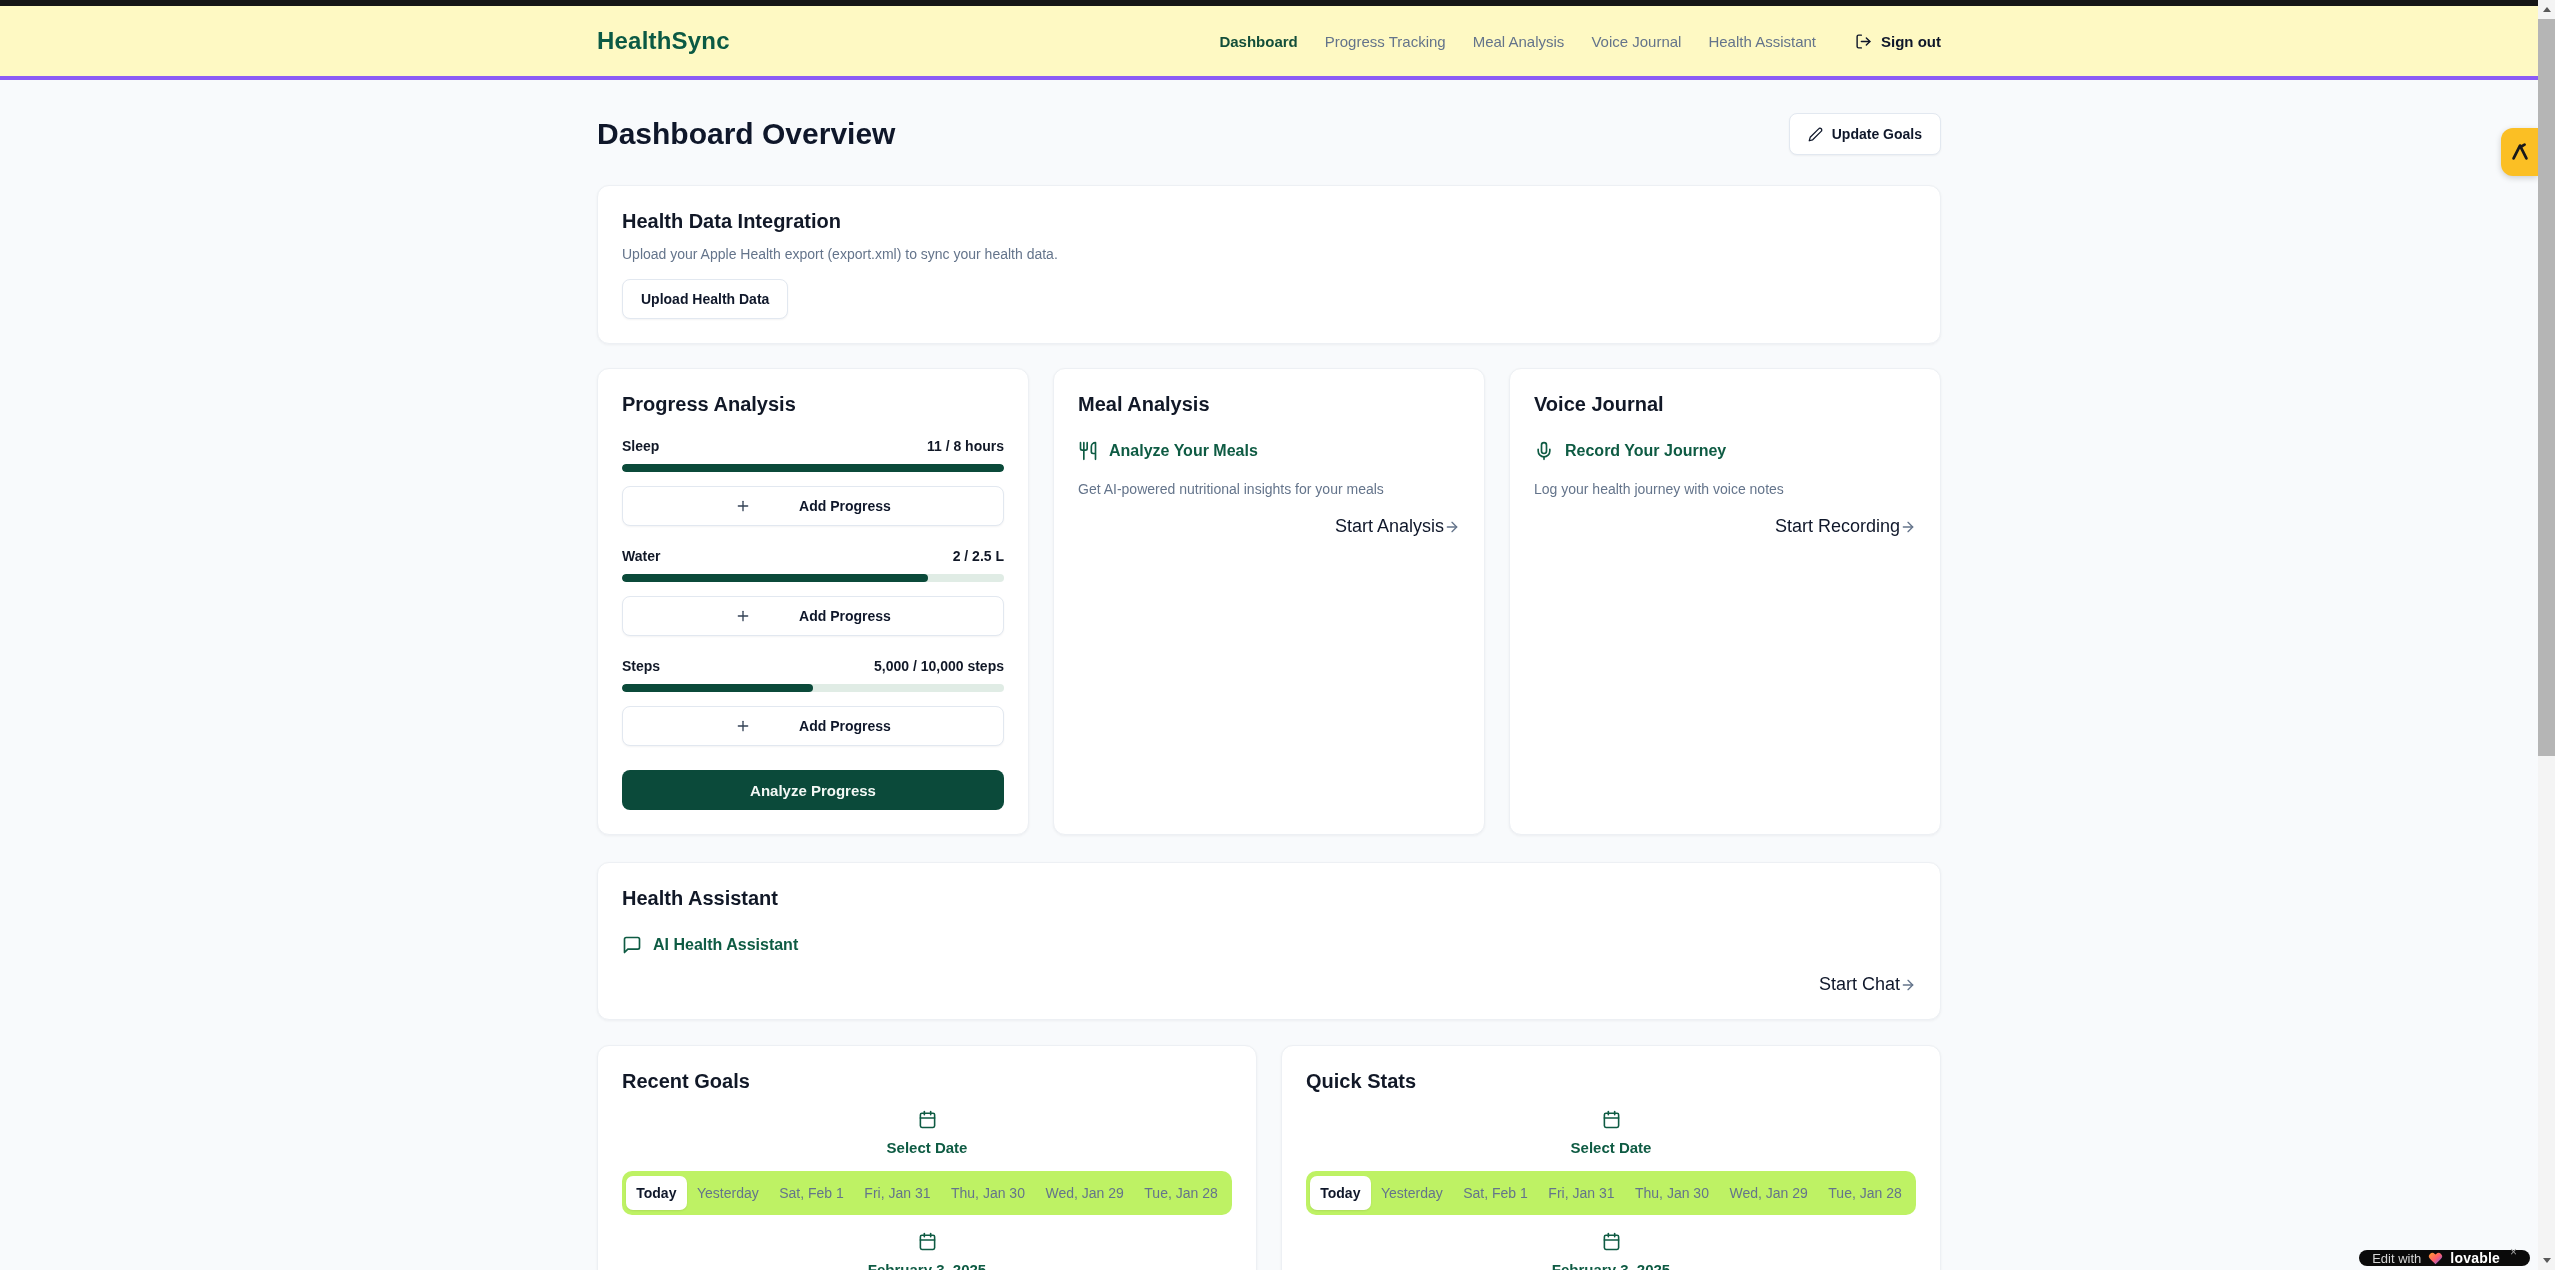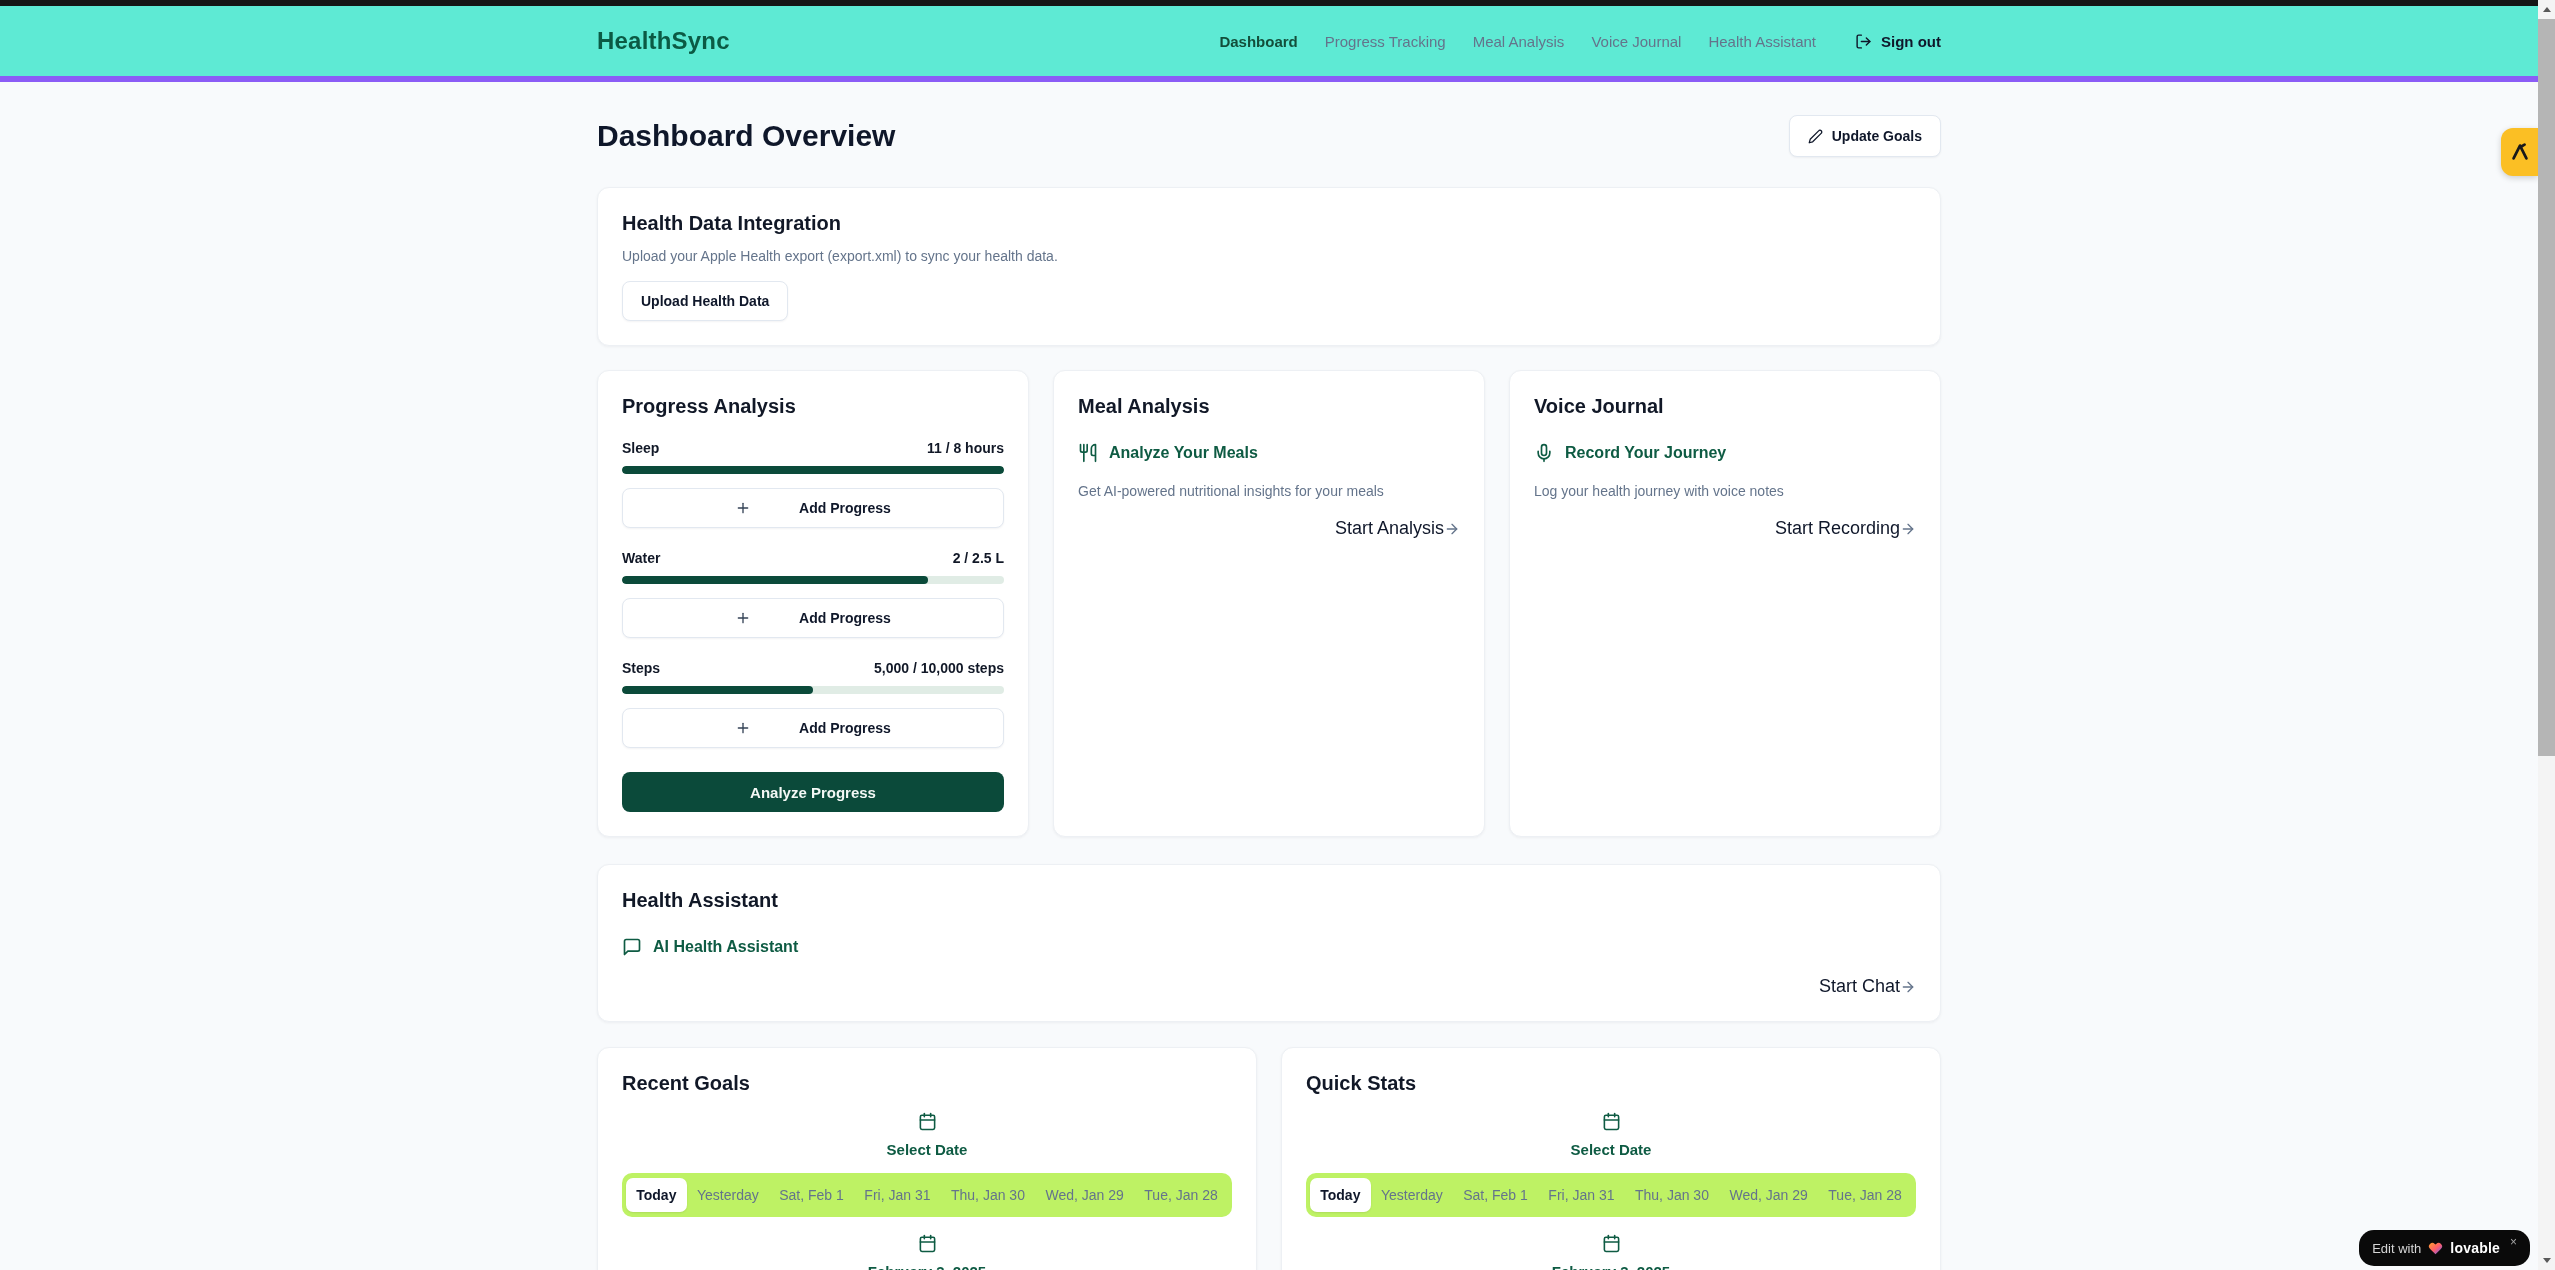--- a/index.html
+++ b/index.html
@@ -4,21 +4,21 @@
 <title>HealthSync</title>
 <style>
   * { box-sizing: border-box; }
   html,body { margin:0; padding:0; }
   body {
     width:2555px; height:1270px; overflow:hidden; position:relative;
     background:#f8fafc; color:#0f172a;
     font-family:"Liberation Sans", sans-serif;
   }
   .topbar { height:6px; background:#161616; width:calc(100% - 17px); }
-  header { background:#5eead4; border-bottom:6px solid #8b5cf6; width:calc(100% - 17px); }
+  header { background:#fef9c3; border-bottom:4px solid #8b5cf6; width:calc(100% - 17px); }
   .container { width:1344px; margin:0 auto; }
   .header-inner { display:flex; align-items:center; justify-content:space-between; height:70px; }
   .logo { font-size:24px; font-weight:bold; color:#0b5a44; letter-spacing:.2px; cursor:pointer; }
   nav { display:flex; align-items:center; gap:27px; font-size:15px; }
   .nav-link { color:#64748b; cursor:pointer; }
   .nav-link.active { color:#134e3a; font-weight:600; }
   .signout { display:flex; align-items:center; gap:9px; color:#0f172a; font-weight:600; font-size:15px; margin-left:12px; cursor:pointer; }
   .icon { flex:0 0 auto; display:inline-flex; }
 
   main { width:calc(100% - 17px); }
@@ -72,21 +72,21 @@
   .tri-down { width:0;height:0;border-left:4px solid transparent;border-right:4px solid transparent;border-top:5px solid #595959; }
   .sb-thumb { position:absolute; left:0; top:19px; width:17px; height:737px; background:#b5b5b5; }
 
   .fab {
     position:absolute; top:128px; right:17px; width:37px; height:48px;
     background:#fbbf24; border-radius:12px 0 0 12px; border:none;
     display:flex; align-items:center; justify-content:center; cursor:pointer;
     box-shadow:0 2px 6px rgba(0,0,0,.18);
   }
   .lov-badge {
-    position:absolute; right:25px; bottom:4px; height:36px; padding:0 13px;
+    position:absolute; right:25px; bottom:4px; height:16px; padding:0 13px;
     background:#0a0a0a; border-radius:15px; display:flex; align-items:center; gap:7px;
     color:#fff; cursor:pointer;
   }
   .lov-edit { color:#d6d6d6; font-size:13px; }
   .lov-name { color:#fff; font-weight:700; font-size:14px; letter-spacing:.2px; }
   .lov-close { color:#a3a3a3; font-size:12px; position:relative; top:-6px; margin-left:3px; cursor:pointer; }
 </style>
 </head>
 <body>
 

